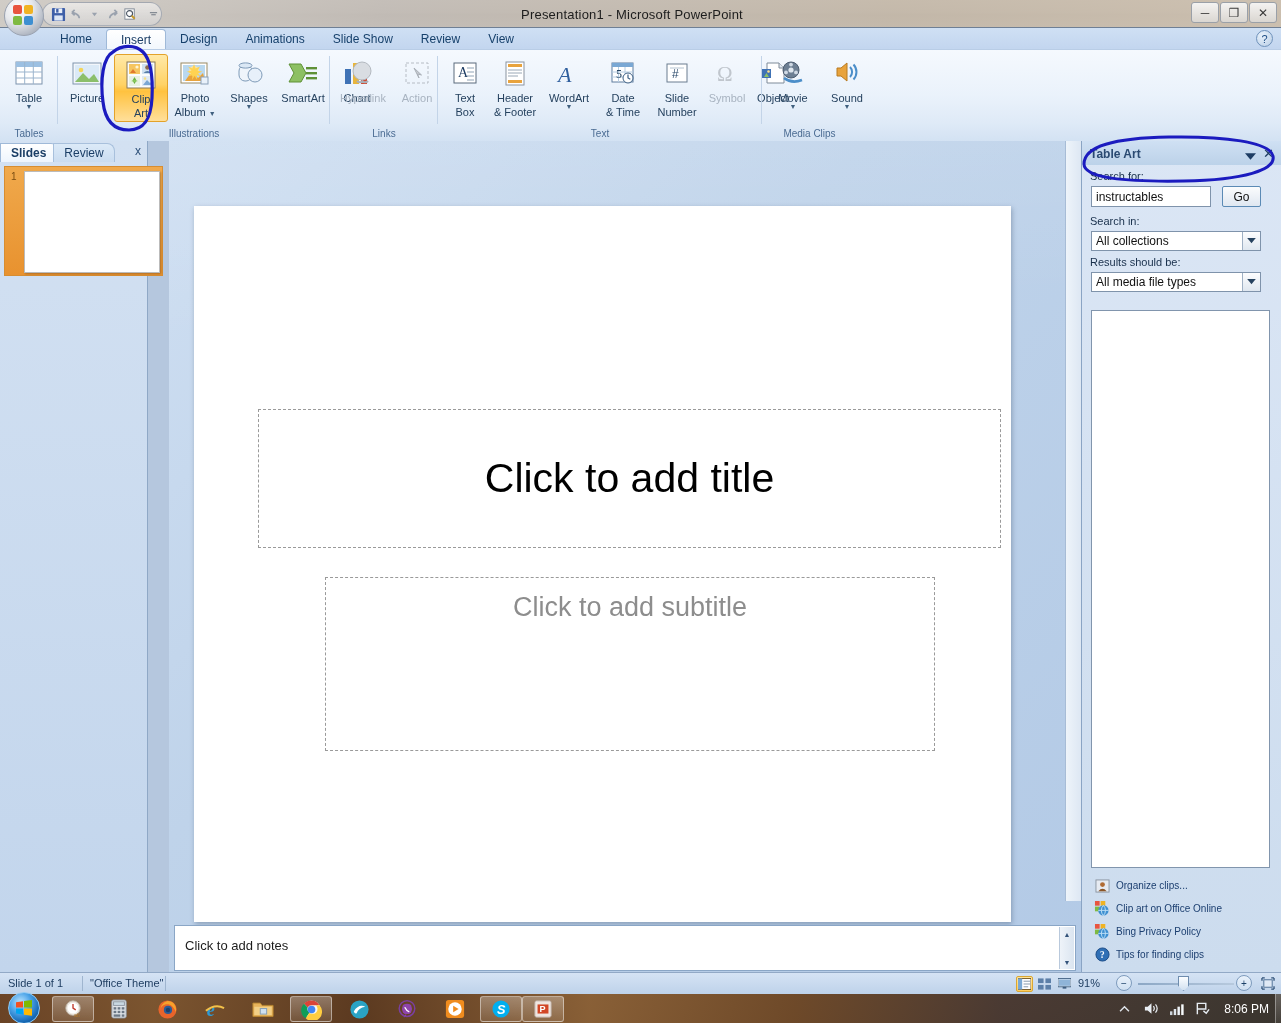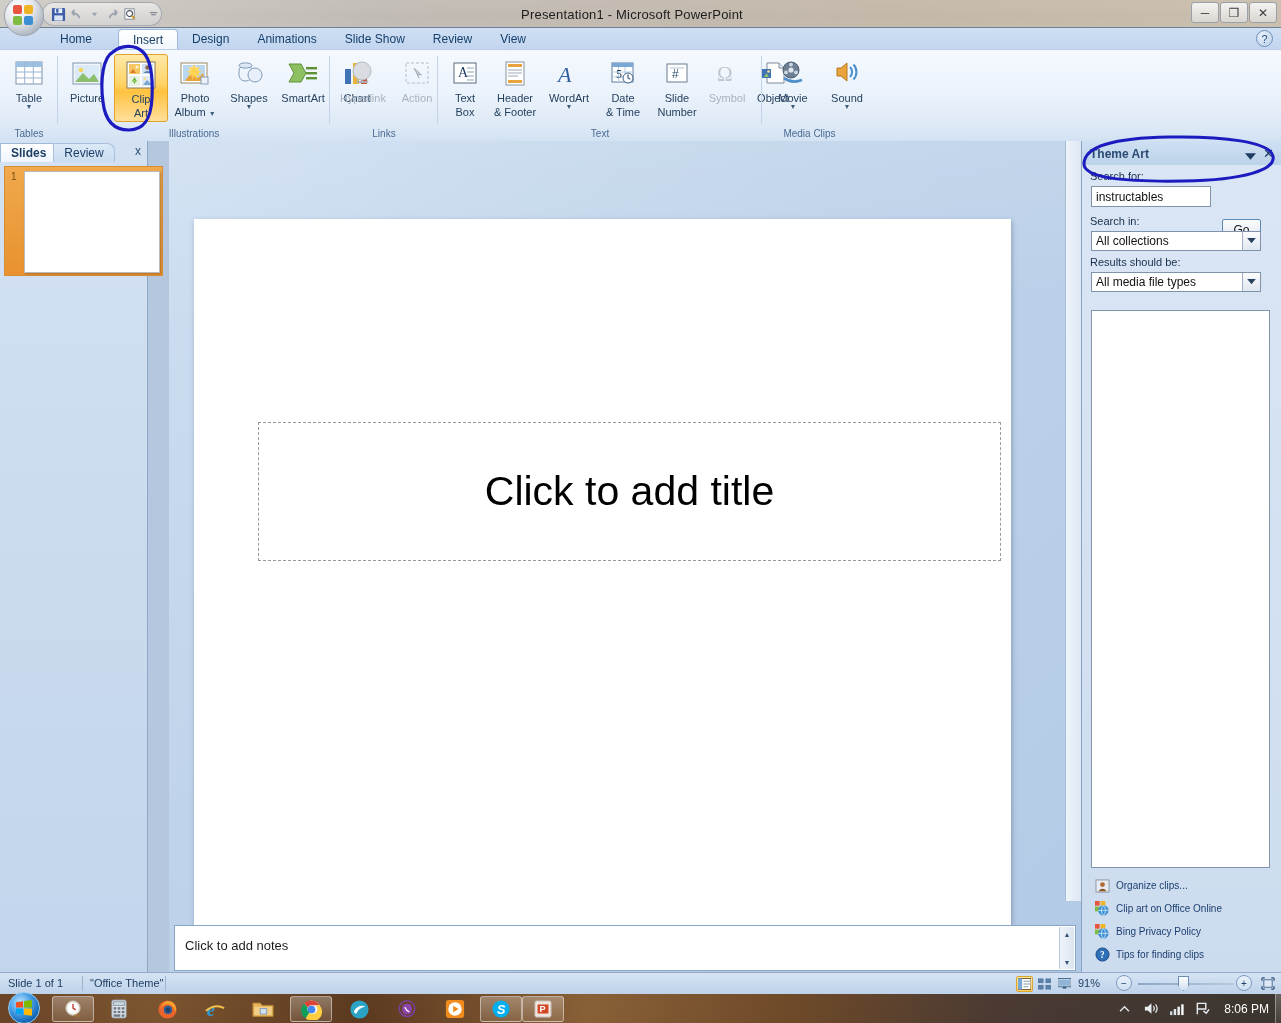--- a/index.html
+++ b/index.html
@@ -62,21 +62,20 @@
   #tabs{ position:absolute; left:46px; top:0; height:21px; display:flex; align-items:flex-end; }
   .tab{
     height:20px; padding:0 14px; font-size:12px; color:#16406b;
     display:flex;align-items:center; cursor:pointer;
     border-radius:4px 4px 0 0;
   }
   .tab.active{
     background:linear-gradient(to bottom,#ffffff,#f2f7fd);
     border:1px solid #9fb9d8; border-bottom:none;
     color:#1b3e66;
-    margin-left:12px;
   }
   #helpBtn{ position:absolute; right:8px; top:2px; width:17px;height:17px;border-radius:50%;
     background:radial-gradient(circle at 35% 30%,#e9f2fb,#b9cee6);
     border:1px solid #6f92bb; color:#1f4e85; font-size:11px;
     display:flex;align-items:center;justify-content:center; cursor:pointer;}
   #ribbon{
     position:absolute; left:0; top:21px; width:1281px; height:92px;
     background:linear-gradient(to bottom,#f5f9fe 0%, #eaf2fb 50%, #dfeaf7 80%, #d3e2f3 100%);
     border-top:1px solid #b9cde6;
   }
@@ -128,21 +127,21 @@
     position:absolute; left:169px; top:141px; width:912px; height:831px;
     background:linear-gradient(135deg,#cfdff2 0%, #bfd3ea 40%, #b3cae6 100%);
     overflow:hidden;
   }
   #editArea:before{
     content:""; position:absolute; left:-60px; top:-350px; width:1300px;height:520px;
     background:linear-gradient(to bottom, rgba(255,255,255,.30), rgba(255,255,255,0));
     transform:rotate(-3deg);
   }
   #slide{
-    position:absolute; left:25px; top:78px; width:817px; height:716px;
+    position:absolute; left:25px; top:65px; width:817px; height:716px;
     background:#ffffff; box-shadow:1px 2px 5px rgba(40,60,90,.35);
   }
   #ph-title{
     position:absolute; left:64px; top:203px; width:743px; height:139px;
     border:1px dashed #9a9a9a;
     display:flex;align-items:center;justify-content:center;
   }
   #ph-title span{ font-size:41px; color:#000; }
   #ph-sub{
     position:absolute; left:131px; top:371px; width:610px; height:174px;
@@ -599,47 +598,50 @@
     <div id="thumbNum">1</div>
     <div id="thumb"></div>
   </div>
 </div>
 
 <div id="editArea">
   <div id="slide">
     <div id="ph-title">
       <span>Click to add title</span>
     </div>
+    <div id="ph-sub">
+      <span>Click to add subtitle</span>
+    </div>
   </div>
 
   <div id="notesPane">
     <div class="txt">Click to add notes</div>
     <div id="notesScroll">
       <div class="sbarrow">▲</div>
       <div style="position:absolute;bottom:0;width:100%;" class="sbarrow">▼</div>
     </div>
   </div>
 
   <div id="vscroll"></div>
 </div>
 
 <div id="taskpane">
   <div id="tpHeader"></div>
 </div>
-<div id="tpTitle" style="position:absolute;left:1090px;top:147px;font-size:12px;color:#2a4a72;font-weight:bold;z-index:10;">Theme Art</div>
+<div id="tpTitle" style="position:absolute;left:1090px;top:147px;font-size:12px;color:#2a4a72;font-weight:bold;z-index:10;">Table Art</div>
 <div style="position:absolute;left:1245px;top:150px;z-index:10;cursor:pointer;">
   <svg width="11" height="9" viewBox="0 0 12 9">
       <path d="M0 1 L12 1 L6 8 Z" fill="#1d3c63"></path>
     </svg>
 </div>
 <div style="position:absolute;left:1263px;top:146px;z-index:10;font-size:13px;color:#1d3c63;cursor:pointer;">✕</div>
 
 <div class="tpLabel" style="left:1090px;top:170px;z-index:10;">Search for:</div>
 <input class="tpInput" style="left: 1091px; top: 186px; width: 120px; height: 21px; z-index: 10;" value="instructables">
-<div id="goBtn" style="z-index:10;margin-top:33px;">Go</div>
+<div id="goBtn" style="z-index:10;">Go</div>
 
 <div class="tpLabel" style="left:1090px;top:215px;z-index:10;">Search in:</div>
 <div class="tpCombo" style="left:1091px;top:231px;width:170px;height:20px;z-index:10;">
   <div class="val">All collections</div>
   <div class="dd">
     <svg width="9" height="6" viewBox="0 0 10 7">
         <path d="M0 0 L10 0 L5 6 Z" fill="#26425f"></path>
       </svg>
   </div>
 </div>

